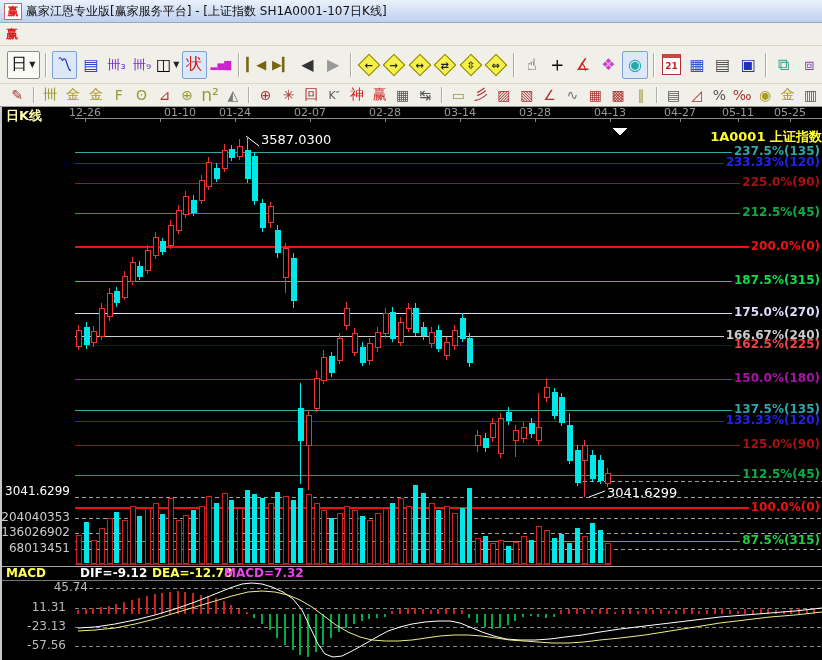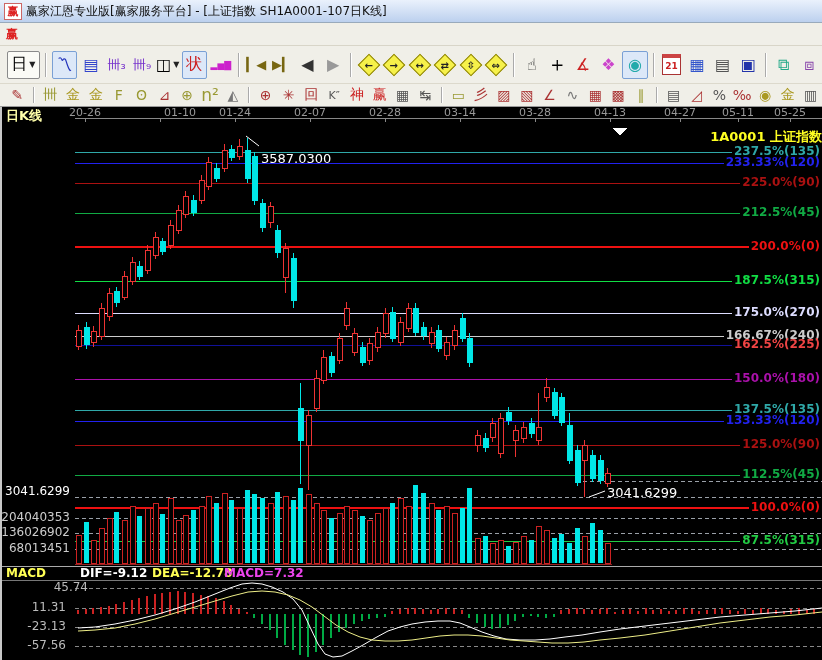--- a/index.html
+++ b/index.html
@@ -40,21 +40,21 @@
   #leftedge{position:absolute;left:0;top:104px;width:2px;height:556px;background:#c8c8c8;z-index:2;}
   #cv{position:absolute;left:0;top:0;z-index:1;}
   .lbl{position:absolute;z-index:2;white-space:nowrap;}
   #klabel{left:6px;top:107px;color:#ffffaa;font-size:13px;font-weight:bold;}
   #symbol{right:0px;top:128px;color:#ffff22;font-size:13px;font-weight:bold;}
   #dates span{position:absolute;width:44px;text-align:center;top:106px;color:#999;font-size:11px;z-index:2;}
   .gann-lab{position:absolute;right:2px;z-index:2;font-size:12px;font-weight:bold;}
   .vol-lab{position:absolute;left:0;width:70px;text-align:right;font-size:12px;z-index:2;}
   .macd-lab{position:absolute;left:0;width:66px;text-align:right;font-size:12px;color:#bbb;z-index:2;}
   .macd-h{position:absolute;top:566px;font-size:12px;font-weight:bold;z-index:2;}
-  #ann-high{left:261px;top:151px;color:#fff;font-size:13px;}
+  #ann-high{left:261px;top:132px;color:#fff;font-size:13px;}
   #ann-low{left:607px;top:485px;color:#fff;font-size:13px;}
 </style>
 </head>
 <body>
 
 <div class="titlebar">
   <div class="applogo">赢</div>
   <span class="title-text">赢家江恩专业版[赢家服务平台] - [上证指数  SH1A0001-107日K线]</span>
 </div>
 
@@ -633,21 +633,21 @@
     <polyline points="78,628 95,627 115,624 135,620 155,615 175,609 195,602 215,594 230,588 242,584 252,583 262,584 272,587 283,592 293,599 302,610 310,627 318,644 325,654 333,657 342,656 352,651 363,645 375,638 388,631 400,627 412,624 425,622 438,621 450,621 460,623 470,627 482,632 494,636 506,639 520,640 535,640 550,639 565,637 582,635 600,632 620,629 645,626 670,623 695,620 720,617 745,615 770,613 795,611 822,608" fill="none" stroke="#ffffff" stroke-width="1" shape-rendering="auto"></polyline>
     <polyline points="78,631 95,630 115,628 135,624 155,619 175,613 195,607 215,601 232,596 248,592 262,591 275,592 288,595 300,600 312,607 324,616 336,625 348,632 360,637 372,640 385,641 398,641 412,640 426,638 440,636 454,635 468,635 482,636 496,638 510,640 524,641 538,642 552,643 568,643 584,642 600,640 620,638 645,635 670,631 695,627 720,623 745,620 770,617 795,615 822,612" fill="none" stroke="#eeee88" stroke-width="1" shape-rendering="auto"></polyline>
     <polyline points="246,136 259,146" fill="none" stroke="#ffffff" shape-rendering="auto"></polyline>
     <polyline points="589,497 605,491" fill="none" stroke="#ffffff" shape-rendering="auto"></polyline>
     <polygon points="613,128 627,128 620,136" fill="#ffffff"></polygon>
   </svg>
 
 <div id="klabel" class="lbl">日K线</div>
 <div id="symbol" class="lbl">1A0001  上证指数</div>
 <div id="dates">
-    <span style="left: 63px;">20-26</span>
+    <span style="left: 63px;">12-26</span>
     <span style="left: 138px; margin-left: 20px;">01-10</span>
     <span style="left: 213px;">01-24</span>
     <span style="left: 288px;">02-07</span>
     <span style="left: 363px;">02-28</span>
     <span style="left: 438px;">03-14</span>
     <span style="left: 513px;">03-28</span>
     <span style="left: 588px;">04-13</span>
     <span style="left: 658px;">04-27</span>
     <span style="left: 716px;">05-11</span>
     <span style="left: 768px;">05-25</span>

